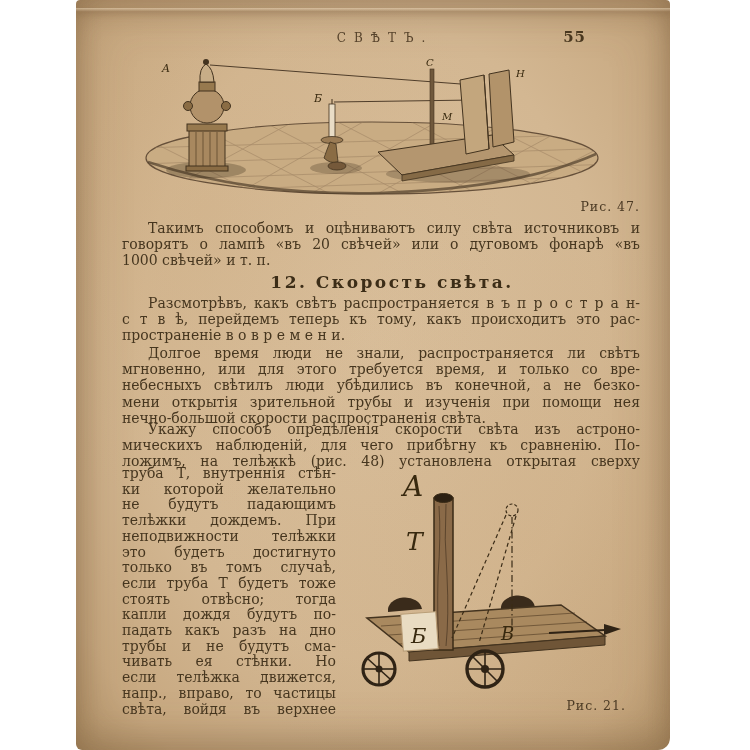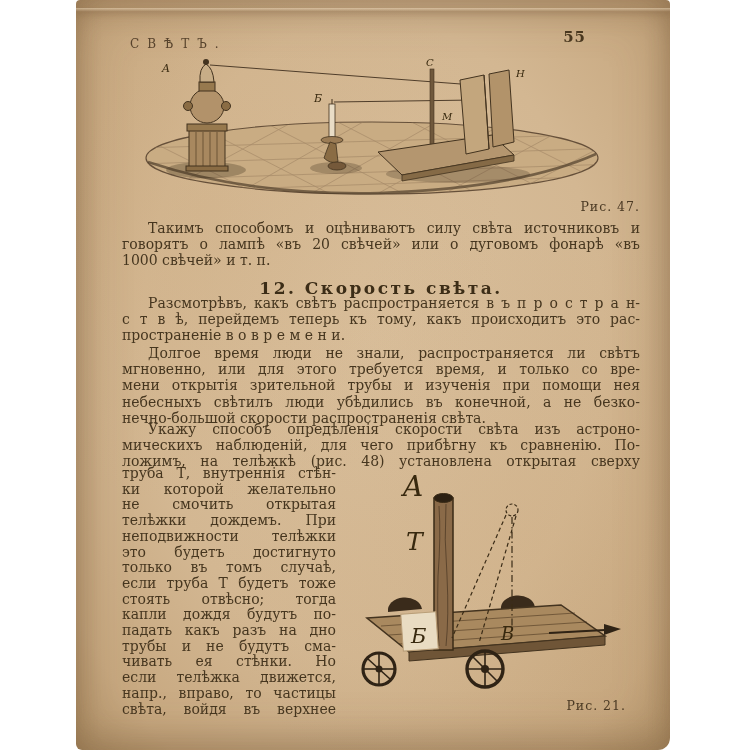--- a/index.html
+++ b/index.html
@@ -16,22 +16,22 @@
     border-radius:4px 4px 12px 6px;
     box-shadow: inset 0 0 55px rgba(105,75,45,.30), inset 0 14px 22px rgba(115,82,50,.22), inset 0 -14px 26px rgba(105,75,45,.18);
     overflow:hidden;
   }
   .crease{
     position:absolute;left:0;top:8px;width:100%;height:4px;
     background:linear-gradient(180deg, rgba(255,238,210,.45), rgba(125,92,58,.30));
     box-shadow:0 2px 4px rgba(125,92,58,.25);
   }
   .running-head{
-    position:absolute;top:31px;left:46px;width:518px;
-    font-size:12px;letter-spacing:8px;color:#57432c;text-indent:8px;margin-top:6px;
+    position:absolute;top:31px;left:46px;width:518px;text-align:center;
+    font-size:12px;letter-spacing:8px;color:#57432c;text-indent:8px;
   }
   .pagenum{
     position:absolute;top:28px;right:84px;font-size:15px;font-weight:bold;
     letter-spacing:1px;color:#49371f;text-align:center;
   }
   .fig47{position:absolute;left:64px;top:56px;width:475px;height:142px;}
   .figcap{
     font-size:12.5px;letter-spacing:1px;color:#4b3a24;text-align:right;
   }
   .cap47{position:absolute;top:199px;left:46px;width:518px;}
@@ -43,22 +43,22 @@
   .tline{text-align:justify;text-align-last:justify;-moz-text-align-last:justify;white-space:normal;}
   .para .tline.first{text-indent:26px;}
   .para.noindent .tline.first{text-indent:0;}
   .para .tline.last{text-align-last:left;-moz-text-align-last:left;}
   .para.cont .tline.last{text-align-last:justify;-moz-text-align-last:justify;}
   .p1{top:220px;}
   .p2{top:295px;}
   .p3{top:345px;}
   .p4{top:421px;}
   .heading{
-    position:absolute;top:272px;left:46px;width:518px;text-align:center;
-    font-size:17px;font-weight:600;letter-spacing:2.5px;color:#3c2d17;margin-top:6px;
+    position:absolute;top:272px;left:57px;width:518px;text-align:center;
+    font-size:17px;font-weight:600;letter-spacing:2.5px;color:#3c2d17;
   }
   .column{top:466px;width:214px;line-height:15.7px;}
   .fig48{position:absolute;left:279px;top:466px;width:300px;height:232px;}
   svg text{font-family:"DejaVu Serif","Liberation Serif",serif;font-style:italic;fill:#38290f;}
 </style>
 </head>
 <body>
 
 <div class="photo">
   <div class="crease"></div>
@@ -146,33 +146,33 @@
   <div class="heading">12. Скорость свѣта.</div>
 
   <div class="para p2">
       <div class="tline first">Разсмотрѣвъ, какъ свѣтъ распространяется в ъ  п р о с т р а н-</div>
       <div class="tline">с т в ѣ, перейдемъ теперь къ тому, какъ происходитъ это рас-</div>
       <div class="tline last">пространеніе в о  в р е м е н и.</div>
     </div>
   <div class="para p3">
       <div class="tline first">Долгое время люди не знали, распространяется ли свѣтъ</div>
       <div class="tline">мгновенно, или для этого требуется время, и только со вре-</div>
+      <div class="tline">небесныхъ свѣтилъ люди убѣдились въ конечной, а не безко-</div>
       <div class="tline">мени открытія зрительной трубы и изученія при помощи нея</div>
-      <div class="tline">небесныхъ свѣтилъ люди убѣдились въ конечной, а не безко-</div>
       <div class="tline last">нечно-большой скорости распространенія свѣта.</div>
     </div>
   <div class="para p4 cont">
       <div class="tline first">Укажу способъ опредѣленія скорости свѣта изъ астроно-</div>
       <div class="tline">мическихъ наблюденій, для чего прибѣгну къ сравненію. По-</div>
       <div class="tline last">ложимъ, на телѣжкѣ (рис. 48) установлена открытая сверху</div>
     </div>
   <div class="para column noindent cont">
       <div class="tline first">труба Т, внутреннія стѣн-</div>
       <div class="tline">ки которой желательно</div>
-      <div class="tline">не смочить открытая</div>
+      <div class="tline">не будутъ падающимъ</div>
       <div class="tline">телѣжки дождемъ. При</div>
       <div class="tline">неподвижности телѣжки</div>
       <div class="tline">это будетъ достигнуто</div>
       <div class="tline">только въ томъ случаѣ,</div>
       <div class="tline">если труба Т будетъ тоже</div>
       <div class="tline">стоять отвѣсно; тогда</div>
       <div class="tline">капли дождя будутъ по-</div>
       <div class="tline">падать какъ разъ на дно</div>
       <div class="tline">трубы и не будутъ сма-</div>
       <div class="tline">чивать ея стѣнки. Но</div>

